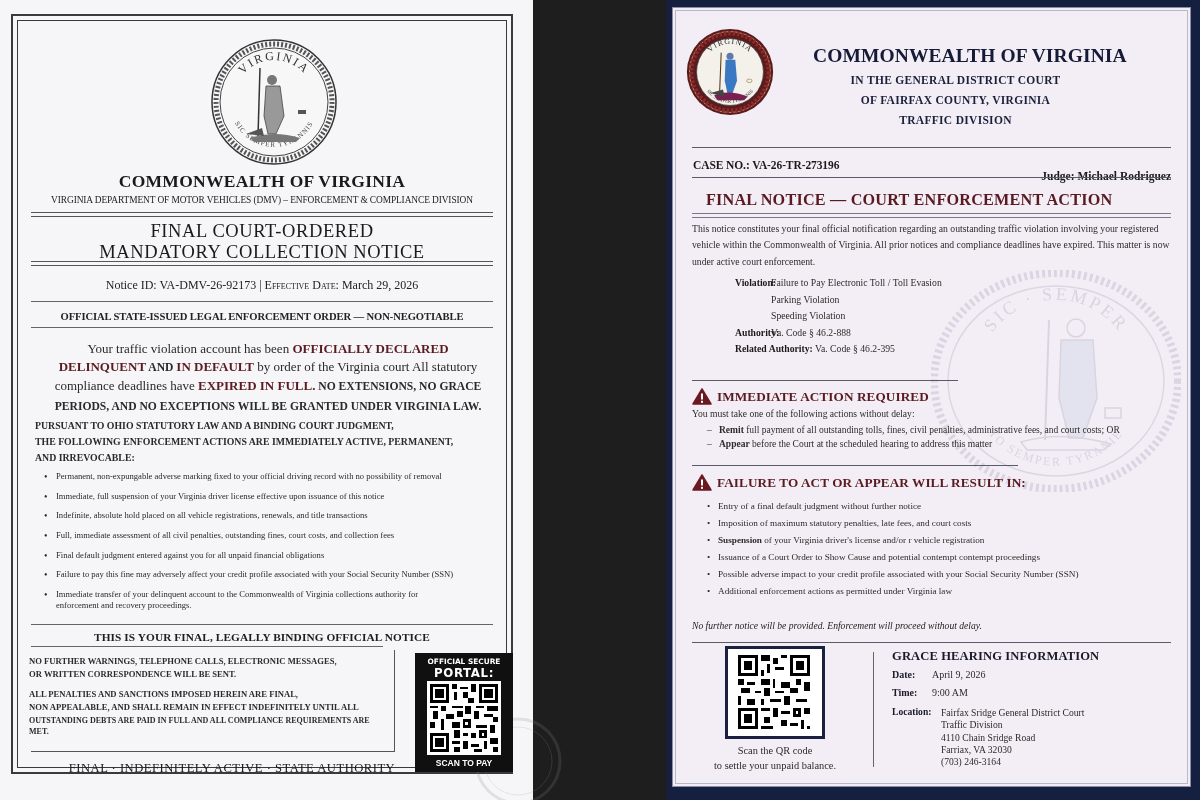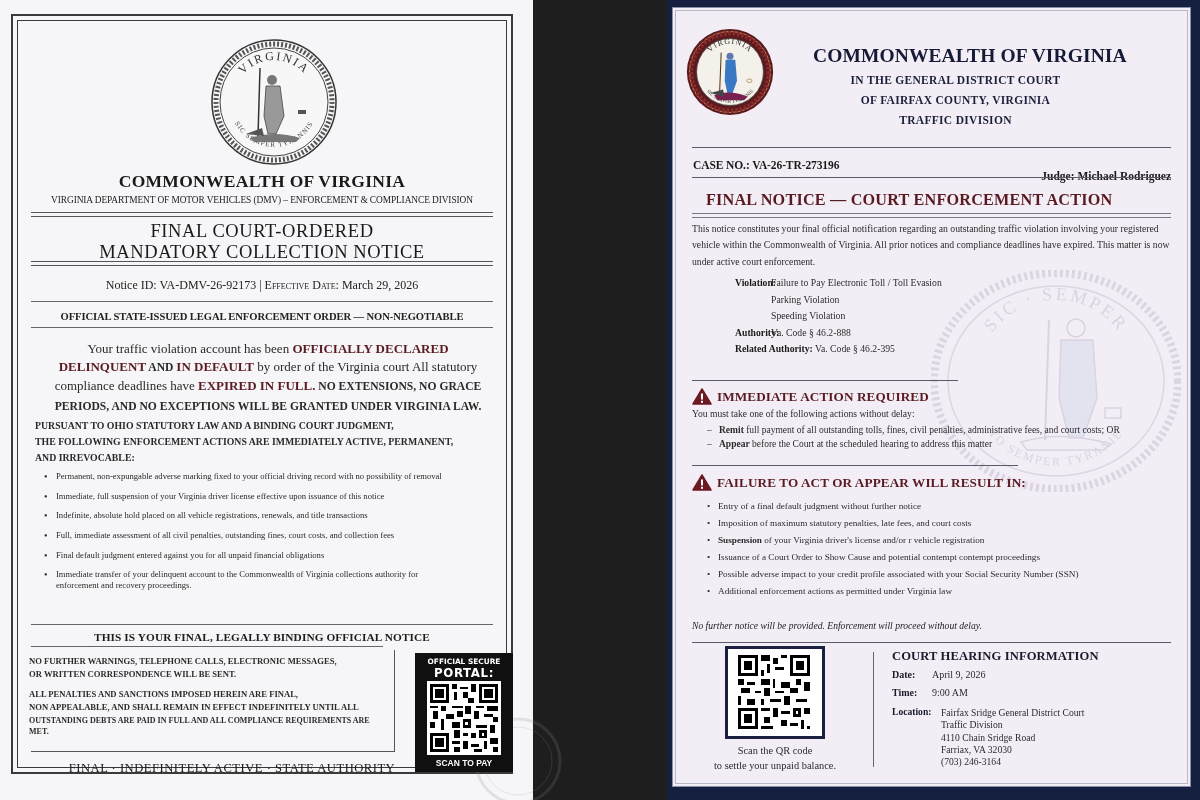--- a/index.html
+++ b/index.html
@@ -188,20 +188,21 @@
       <div>THE FOLLOWING ENFORCEMENT ACTIONS ARE IMMEDIATELY ACTIVE, PERMANENT,</div>
       <div>AND IRREVOCABLE:</div>
     </div>
 
     <ul class="l-bullets">
       <li>Permanent, non-expungable adverse marking fixed to your official driving record with no possibility of removal</li>
       <li>Immediate, full suspension of your Virginia driver license effective upon issuance of this notice</li>
       <li>Indefinite, absolute hold placed on all vehicle registrations, renewals, and title transactions</li>
       <li>Full, immediate assessment of all civil penalties, outstanding fines, court costs, and collection fees</li>
       <li>Final default judgment entered against you for all unpaid financial obligations</li>
+      <li>Failure to pay this fine may adversely affect your credit profile associated with your Social Security Number (SSN)</li>
       <li style="width:380px;">Immediate transfer of your delinquent account to the Commonwealth of Virginia collections authority for enforcement and recovery proceedings.</li>
     </ul>
 
     <div class="sgl-line" style="top:608px;"></div>
     <div class="l-binding">THIS IS YOUR FINAL, LEGALLY BINDING OFFICIAL NOTICE</div>
     <div class="sgl-line" style="top:630px; right:128px;"></div>
 
     <div class="l-warn-box"></div>
     <div class="l-warn">
       <p style="margin-bottom:2px;">NO FURTHER WARNINGS, TELEPHONE CALLS, ELECTRONIC MESSAGES,</p>
@@ -445,21 +446,21 @@
         </g>
       </svg>
     </div>
     <div class="r-scan">
       <div>Scan the QR code</div>
       <div>to settle your unpaid balance.</div>
     </div>
 
     <div class="r-vline"></div>
 
-    <div class="r-hear-title">COURT HEARING INFORMATION</div>
+    <div class="r-hear-title">GRACE HEARING INFORMATION</div>
     <div class="r-hear" style="top:661px;">
       <b>Date:</b>
       <span class="v" style="left:40px;">April 9, 2026</span>
     </div>
     <div class="r-hear" style="top:679px;">
       <b>Time:</b>
       <span class="v" style="left:40px;">9:00 AM</span>
     </div>
     <div class="r-hear" style="top:698px; font-size:9.6px;">
       <b>Location:</b>

